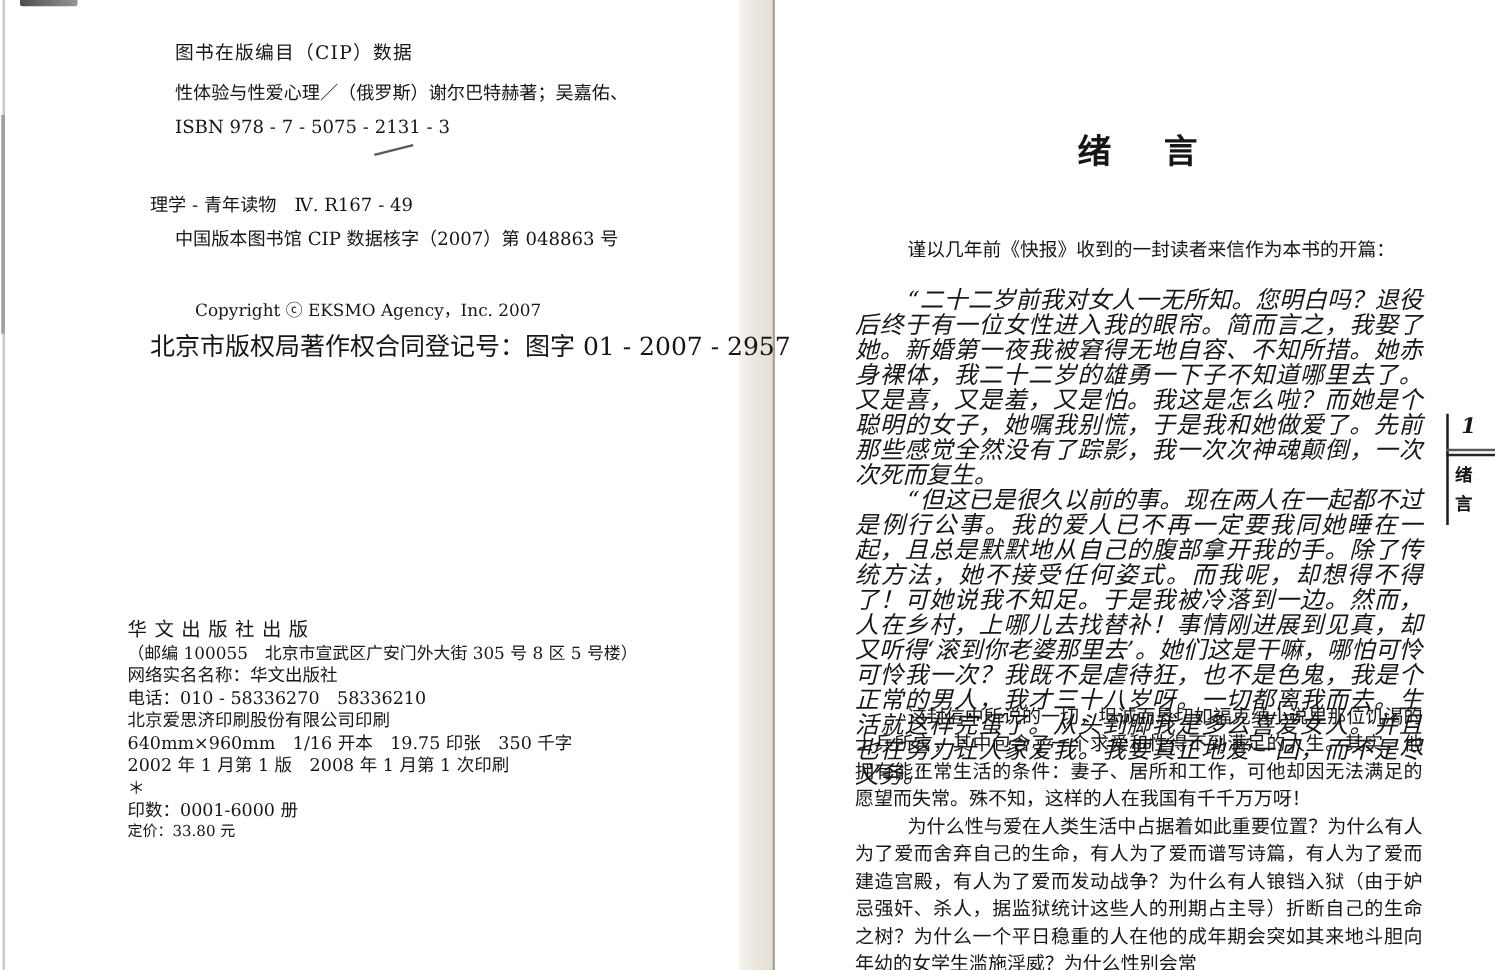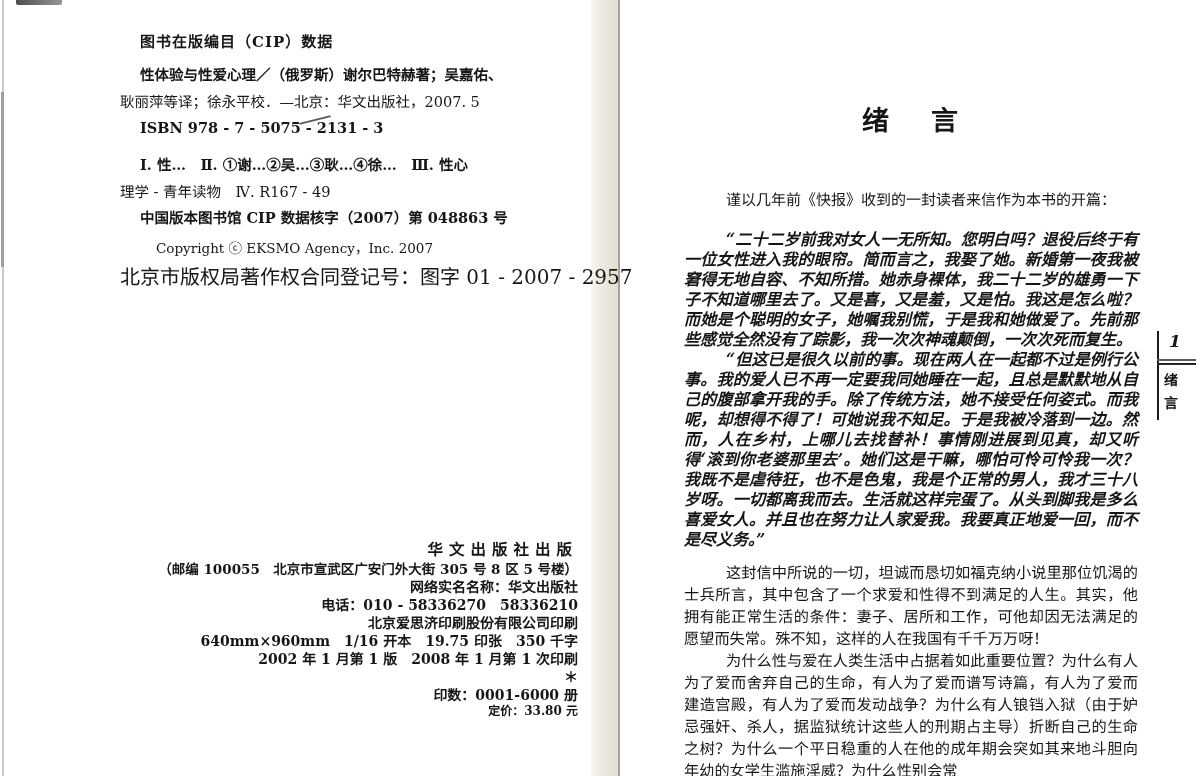--- a/index.html
+++ b/index.html
@@ -10,40 +10,40 @@
   }
   
   .left-edge-strip{position:absolute;left:2px;top:0;width:2px;height:776px;background:#c9c9c9;}
   .left-edge-dark{position:absolute;left:1px;top:92px;width:3px;height:175px;background:#a0a0a0;}
   .top-smudge{position:absolute;left:16px;top:0;width:46px;height:5px;
     background:linear-gradient(to right,#3a3a3a,#8a8a8a);border-radius:0 0 2px 2px;opacity:.9;}
   .gutter-band{position:absolute;left:591px;top:0;width:27px;height:776px;
     background:linear-gradient(to right,#f7f5f0 0%,#ece8df 45%,#e4dfd4 100%);
     border-right:2px solid #a8a298;}
   
-  .cip-header{position:absolute;left:140px;top:30px;font-size:15px;font-weight:bold;letter-spacing:1px;}
+  .cip-header{position:absolute;left:140px;top:30px;font-size:15px;font-weight:normal;letter-spacing:1px;}
   .cip-entry{position:absolute;left:120px;top:62px;width:470px;font-size:14.5px;line-height:26.5px;}
   .cip-class{position:absolute;left:120px;top:152px;width:470px;font-size:14.5px;line-height:26.5px;}
-  .line-indent{padding-left:20px;font-weight:bold;}
+  .line-indent{padding-left:20px;}
   .copyright-line{position:absolute;left:156px;top:237px;font-size:13.5px;}
   .registration-line{position:absolute;left:120px;top:261px;font-size:20px;}
   .pen-mark{position:absolute;left:299px;top:119px;width:32px;height:0;
     border-top:2px solid #2f2f2f;transform:rotate(-14deg);opacity:.8;}
-  .colophon{position:absolute;left:102px;top:540px;width:476px;text-align:right;
-    font-size:14px;line-height:18px;font-weight:bold;}
+  .colophon{position:absolute;left:102px;top:494px;width:476px;text-align:left;
+    font-size:14px;line-height:18px;}
   .colophon div:nth-child(1){font-size:15.5px;letter-spacing:6px;line-height:20px;}
   .colophon div:nth-child(2){font-size:13.5px;}
   .colophon div:nth-child(10){font-size:12px;line-height:14px;}
   
   .preface-title{position:absolute;left:684px;top:99px;width:452px;text-align:center;
     font-size:27px;font-weight:bold;}
   .preface-title span{margin:0 21px;}
   .intro-line{position:absolute;left:684px;top:188px;width:452px;font-size:15px;text-indent:42px;}
   .quote-block{position:absolute;left:684px;top:230px;width:454px;
-    font-size:16px;line-height:20px;text-align:justify;font-style:italic;font-weight:bold;}
+    font-size:19px;line-height:20px;text-align:justify;font-style:italic;}
   .quote-block p{margin:0;text-indent:42px;}
   .body-block{position:absolute;left:684px;top:562px;width:454px;
     font-size:15.2px;line-height:22px;text-align:justify;}
   .body-block p{margin:0;text-indent:42px;}
   
   .tab-vline{position:absolute;left:1157px;top:331px;width:2px;height:89px;background:#1c1c1c;}
   .tab-pagenum{position:absolute;left:1161px;top:331px;width:28px;text-align:center;
     font-size:17px;font-style:italic;font-weight:bold;}
   .tab-rule-top{position:absolute;left:1157px;top:359px;width:39px;height:2px;background:#5a5a5a;}
   .tab-rule-bottom{position:absolute;left:1157px;top:363px;width:39px;height:2px;background:#262626;}
@@ -59,27 +59,25 @@
 <div class="left-edge-dark"></div>
 <div class="top-smudge"></div>
 <div class="gutter-band"></div>
 
 <div>
 
   <div class="cip-header">图书在版编目（CIP）数据</div>
 
   <div class="cip-entry">
     <div class="line-indent">性体验与性爱心理／（俄罗斯）谢尔巴特赫著；吴嘉佑、</div>
-    <div>耿丽萍等译；徐永平校．—北京：华文出版社，2007. 5</div>
     <div class="line-indent">ISBN 978 - 7 - 5075 - 2131 - 3</div>
   </div>
   <div class="pen-mark"></div>
 
   <div class="cip-class">
-    <div class="line-indent">Ⅰ. 性…　Ⅱ. ①谢…②吴…③耿…④徐…　Ⅲ. 性心</div>
     <div>理学 - 青年读物　Ⅳ. R167 - 49</div>
     <div class="line-indent">中国版本图书馆 CIP 数据核字（2007）第 048863 号</div>
   </div>
 
   <div class="copyright-line">Copyright ⓒ EKSMO Agency，Inc. 2007</div>
   <div class="registration-line">北京市版权局著作权合同登记号：图字 01 - 2007 - 2957</div>
 
   <div class="colophon">
     <div>华文出版社出版</div>
     <div>（邮编 100055　北京市宣武区广安门外大街 305 号 8 区 5 号楼）</div>

